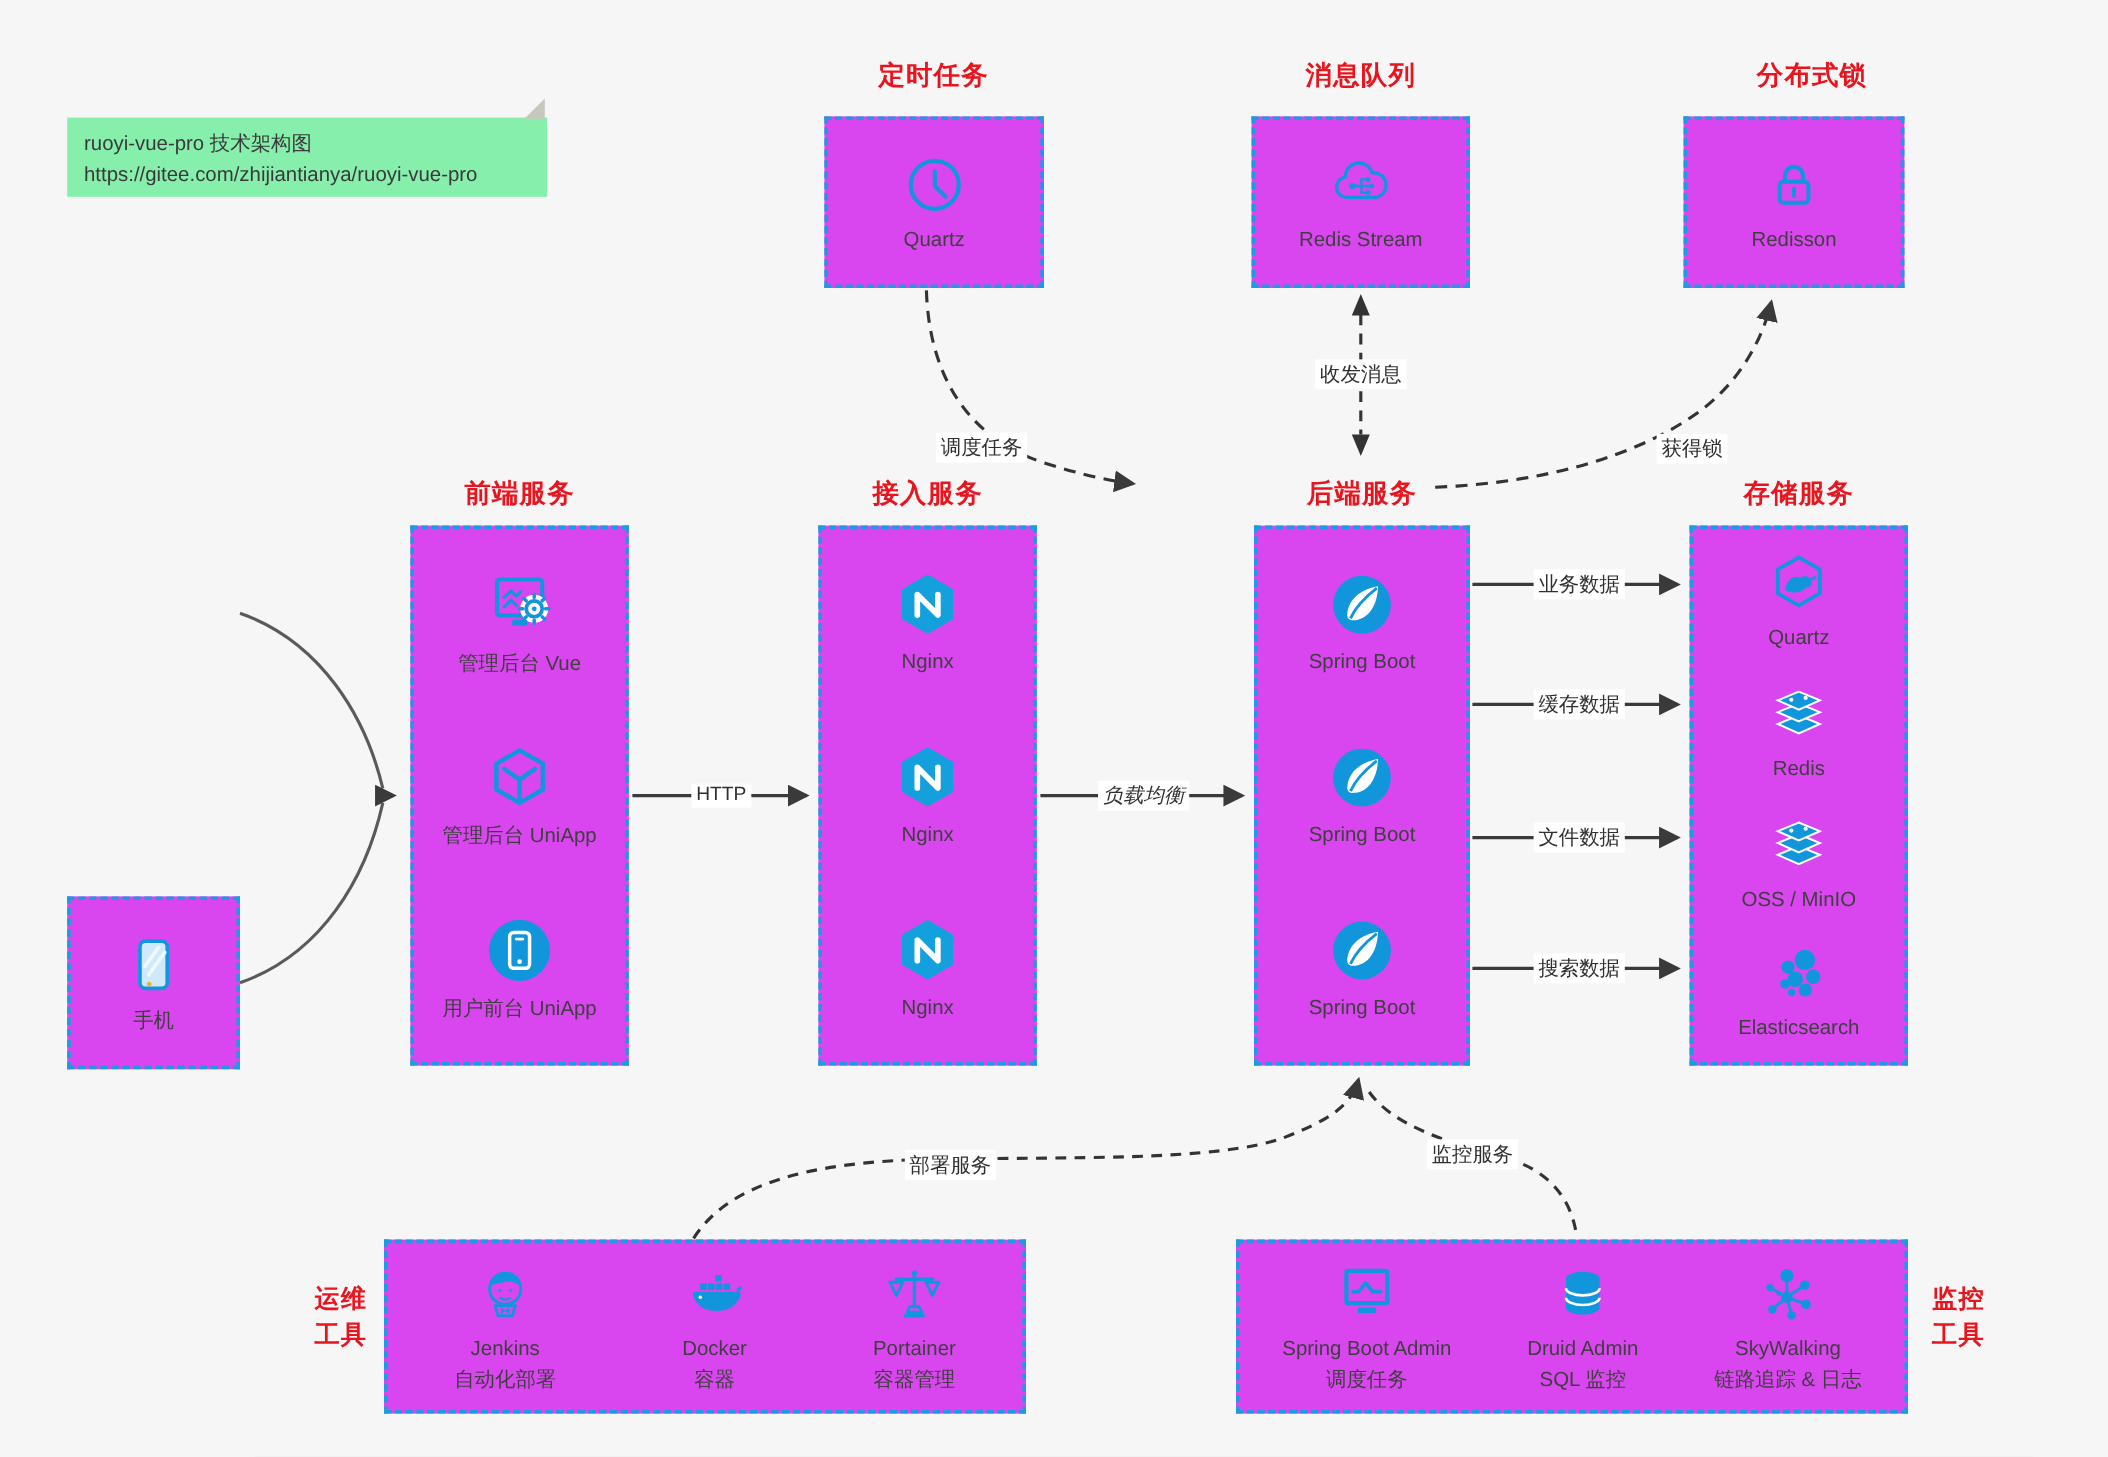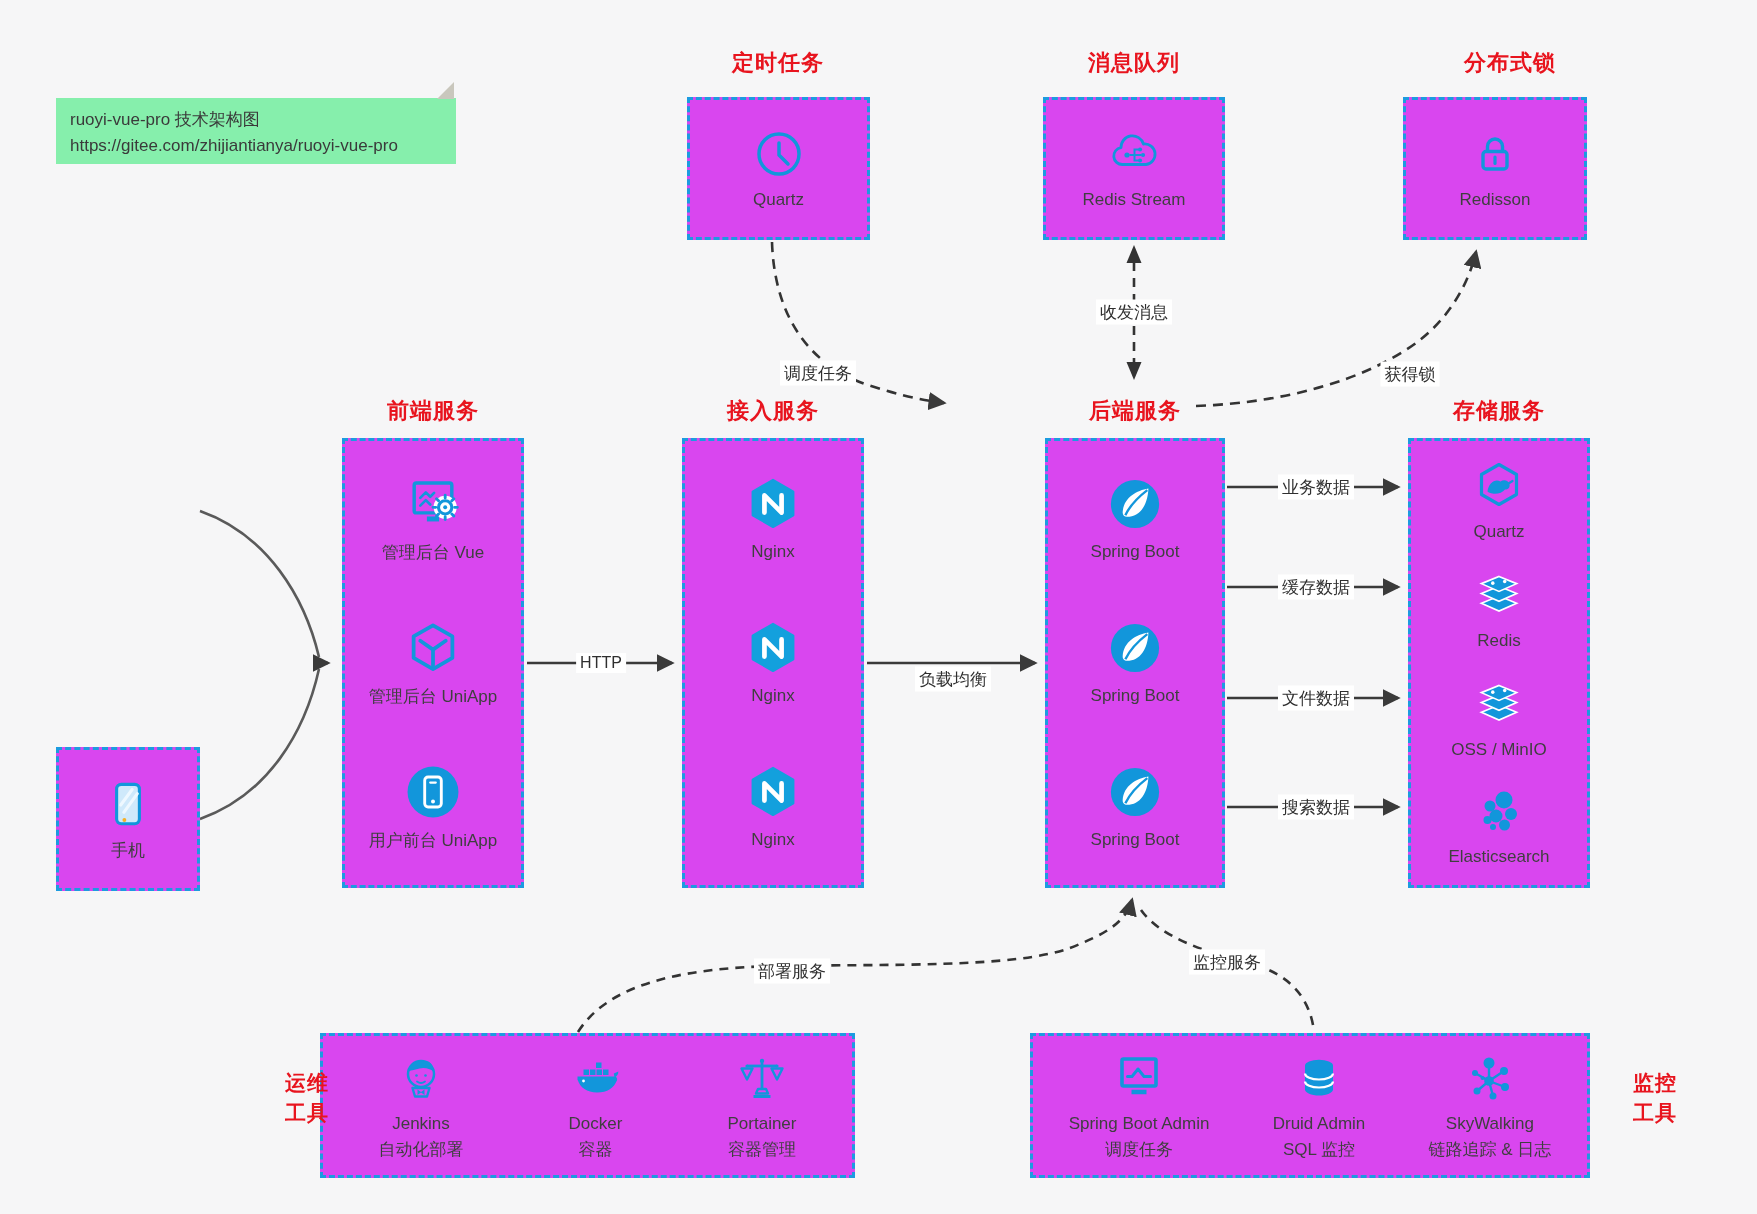--- a/index.html
+++ b/index.html
@@ -28,21 +28,21 @@
   .node{display:flex;flex-direction:column;align-items:center;gap:7px;}
   .node .lbl{font-size:17px;color:#3f3f3f;white-space:nowrap;line-height:1.3;text-align:center;}
   .node .sub{font-size:17px;color:#3f3f3f;white-space:nowrap;line-height:1.3;text-align:center;margin-top:-4px;}
   
   .group-title{
     position:absolute;z-index:3;color:#e8141e;font-size:22px;font-weight:bold;
     transform:translateX(-50%);white-space:nowrap;letter-spacing:1px;
   }
   .side-title{
     position:absolute;z-index:3;color:#e8141e;font-size:21px;font-weight:bold;
-    transform:translateX(-50%);text-align:center;line-height:1.45;letter-spacing:1px;margin-left:23px;
+    transform:translateX(-50%);text-align:center;line-height:1.45;letter-spacing:1px;
   }
   
   .edge-label{
     position:absolute;z-index:4;transform:translate(-50%,-50%);
     background:#fff;color:#2f2f2f;font-size:17px;padding:1px 4px;white-space:nowrap;
   }
   .icon{display:block;}
 </style>
 </head>
 <body>
@@ -352,21 +352,21 @@
         <circle cx="13" cy="23" r="3" fill="#1296db"></circle>
         <circle cx="27" cy="31" r="4.8" fill="#1296db"></circle>
         <circle cx="20.5" cy="28" r="2" fill="#1296db"></circle>
       </svg>
       <div class="lbl">SkyWalking</div>
       <div class="sub">链路追踪 &amp; 日志</div>
     </div>
   </div>
 
   <div class="edge-label" style="left:601px;top:663px;font-size:16px;">HTTP</div>
-  <div class="edge-label" style="left:953px;top:679px;">负载均衡</div>
+  <div class="edge-label" style="left:953px;top:663px;font-style:italic;">负载均衡</div>
   <div class="edge-label" style="left:1316px;top:487px;">业务数据</div>
   <div class="edge-label" style="left:1316px;top:587px;">缓存数据</div>
   <div class="edge-label" style="left:1316px;top:698px;">文件数据</div>
   <div class="edge-label" style="left:1316px;top:807px;">搜索数据</div>
   <div class="edge-label" style="left:818px;top:373px;">调度任务</div>
   <div class="edge-label" style="left:1134px;top:312px;">收发消息</div>
   <div class="edge-label" style="left:1410px;top:374px;">获得锁</div>
   <div class="edge-label" style="left:792px;top:971px;">部署服务</div>
   <div class="edge-label" style="left:1227px;top:962px;">监控服务</div>
 

